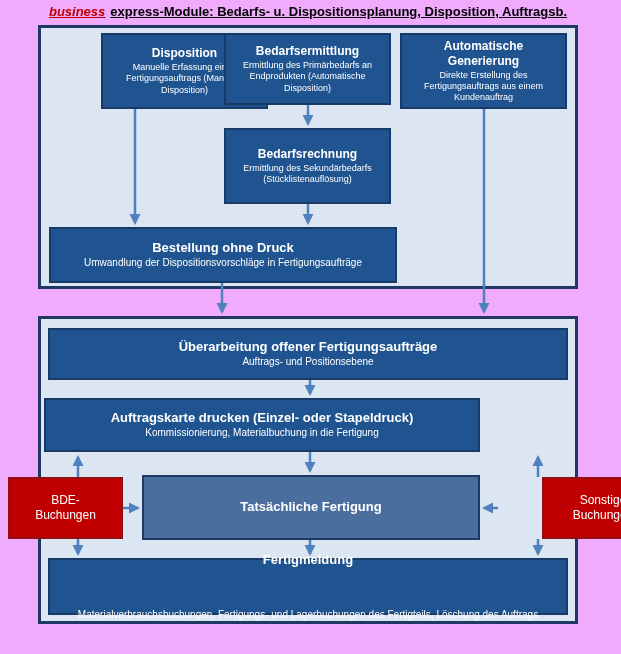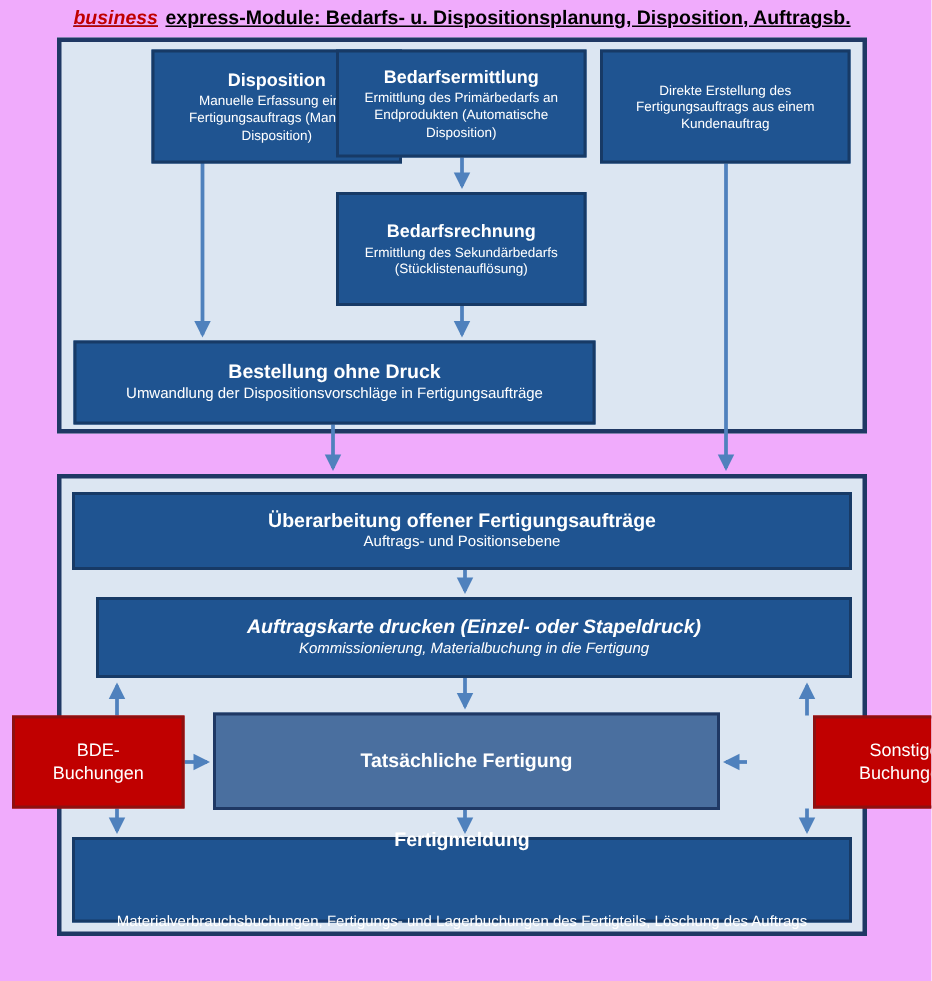--- a/index.html
+++ b/index.html
@@ -77,39 +77,40 @@
     <div class="bt">Disposition</div>
     <div class="bs">Manuelle Erfassung eines Fertigungsauftrags (Manuelle Disposition)</div>
   </div>
 
   <div class="box dark" style="left:224px;top:33px;width:167px;height:72px;">
     <div class="bt">Bedarfsermittlung</div>
     <div class="bs">Ermittlung des Primärbedarfs an Endprodukten (Automatische Disposition)</div>
   </div>
 
   <div class="box dark" style="left:400px;top:33px;width:167px;height:76px;">
+    <div class="bt">Automatische Generierung</div>
     <div class="bs">Direkte Erstellung des Fertigungsauftrags aus einem Kundenauftrag</div>
   </div>
 
   <div class="box dark" style="left:224px;top:128px;width:167px;height:76px;">
     <div class="bt">Bedarfsrechnung</div>
     <div class="bs">Ermittlung des Sekundärbedarfs (Stücklistenauflösung)</div>
   </div>
 
   <div class="box dark" style="left:49px;top:227px;width:348px;height:56px;justify-content:center;">
     <div class="bt-lg">Bestellung ohne Druck</div>
     <div class="bs-lg">Umwandlung der Dispositionsvorschläge in Fertigungsaufträge</div>
   </div>
 
   <div class="box dark" style="left:48px;top:328px;width:520px;height:52px;">
     <div class="bt-lg">Überarbeitung offener Fertigungsaufträge</div>
     <div class="bs-lg">Auftrags- und Positionsebene</div>
   </div>
 
-  <div class="box dark" style="left:64px;top:398px;width:504px;height:54px;font-style:italic;">
+  <div class="box dark" style="left:44px;top:398px;width:436px;height:54px;">
     <div class="bt-lg">Auftragskarte drucken (Einzel- oder Stapeldruck)</div>
     <div class="bs-lg">Kommissionierung, Materialbuchung in die Fertigung</div>
   </div>
 
   <div class="box red" style="left:8px;top:477px;width:115px;height:62px;">
     <div>BDE-Buchungen</div>
   </div>
 
   <div class="box mid" style="left:142px;top:475px;width:338px;height:65px;">
     <div class="bt-lg">Tatsächliche Fertigung</div>

